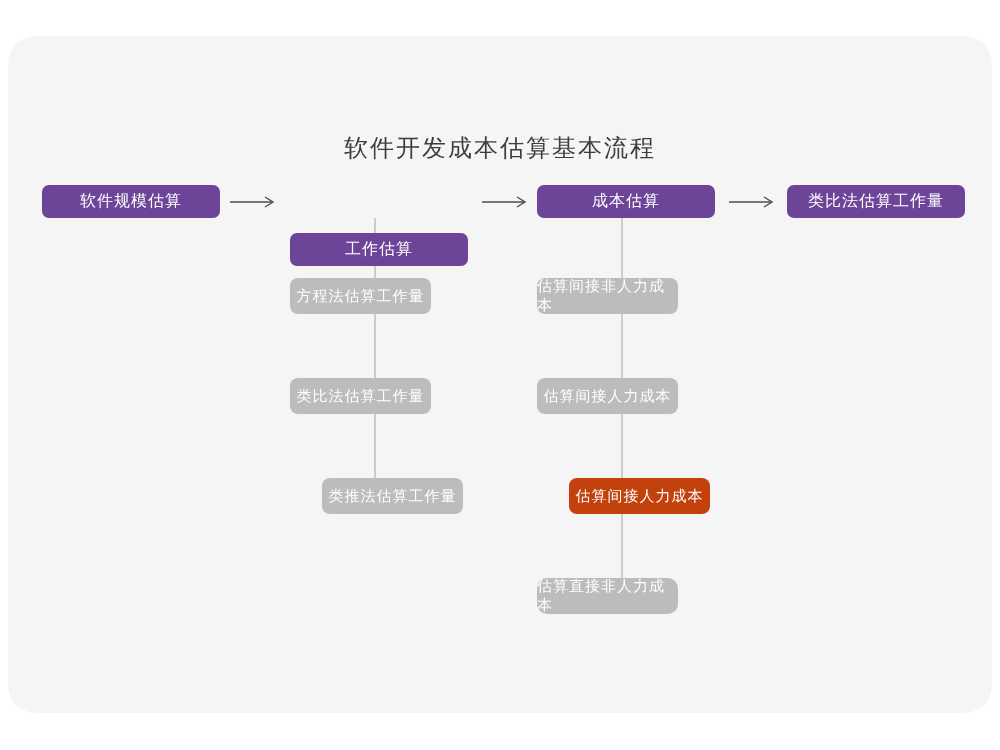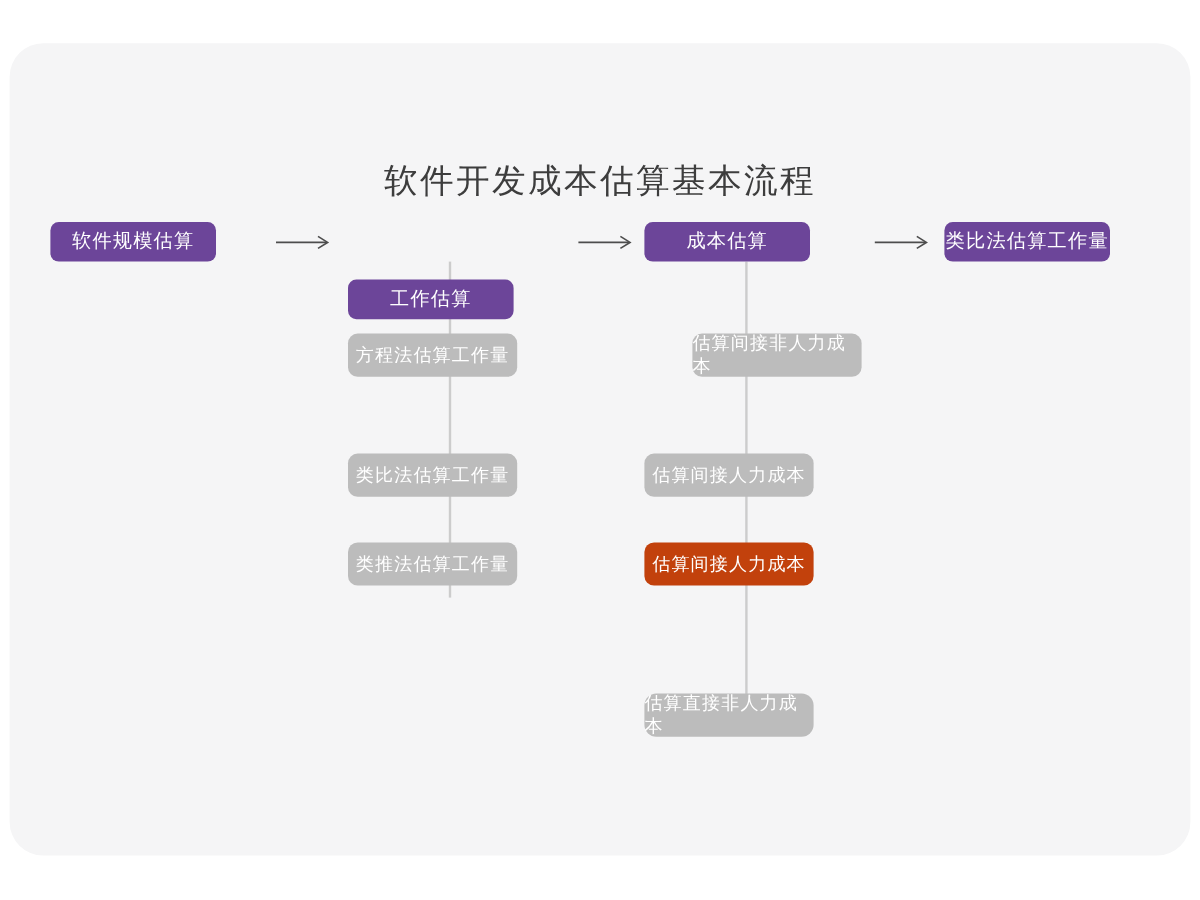--- a/index.html
+++ b/index.html
@@ -15,36 +15,36 @@
     left: 8px; top: 36px;
     width: 984px; height: 677px;
     background: #f5f5f6;
     border-radius: 28px;
   }
   .title {
     position: absolute;
     left: 0; top: 96px;
     width: 100%;
     text-align: center;
-    font-size: 28px;
+    font-size: 24px;
     font-weight: 500;
     letter-spacing: 2px;
     color: #3d3d3d;
   }
   .vline {
     position: absolute;
     width: 2px;
     background: #cccccc;
   }
   .vline-work { left: 366px; top: 182px; height: 280px; }
   .vline-cost { left: 613px; top: 182px; height: 380px; }
   .stage {
     position: absolute;
     top: 149px;
-    width: 138px; height: 33px;
+    width: 178px; height: 33px;
     border-radius: 7px;
     display: flex; align-items: center; justify-content: center;
     color: #ffffff;
     font-size: 16px;
     letter-spacing: 1px;
   }
   .stage-1 { left: 34px; }
   .stage-2 { left: 282px; }
   .stage-3 { left: 529px; }
   .stage-4 { left: 779px; }
@@ -61,21 +61,21 @@
     border-radius: 8px;
     display: flex; align-items: center; justify-content: center;
     color: #ffffff;
     font-size: 15px;
     letter-spacing: 1px;
   }
   .col-work { left: 282px; }
   .col-cost { left: 529px; }
   .row-1 { top: 242px; }
   .row-2 { top: 342px; }
-  .row-3 { top: 416px; }
+  .row-3 { top: 442px; margin-left: 32px; }
   .row-4 { top: 542px; border-radius: 10px; }
 </style>
 </head>
 <body>
 
 <div class="page">
   <div class="card">
 
     <h1 class="title">软件开发成本估算基本流程</h1>
 
@@ -102,19 +102,19 @@
       <line x1="1" y1="7" x2="43" y2="7" stroke="#4d4d4d" stroke-width="1.4"></line>
       <path d="M36 2 L44 7 L36 12" fill="none" stroke="#4d4d4d" stroke-width="1.4"></path>
     </svg>
 
     <div class="stage stage-4" style="background: rgb(108, 69, 153);">类比法估算工作量</div>
 
     <div class="sub col-work row-1" style="background: rgb(188, 188, 188);">方程法估算工作量</div>
     <div class="sub col-work row-2" style="background: rgb(188, 188, 188); text-align: center;">类比法估算工作量</div>
     <div class="sub col-work row-3" style="background: rgb(188, 188, 188);">类推法估算工作量</div>
 
-    <div class="sub col-cost row-1" style="background: rgb(188, 188, 188); margin-left: 40px;">估算间接非人力成本</div>
+    <div class="sub col-cost row-1" style="background: rgb(188, 188, 188);">估算间接非人力成本</div>
     <div class="sub col-cost row-2" style="background: rgb(188, 188, 188);">估算间接人力成本</div>
     <div class="sub col-cost row-3" style="background: #c2410c;">估算间接人力成本</div>
     <div class="sub col-cost row-4" style="background: rgb(188, 188, 188);">估算直接非人力成本</div>
 
   </div>
 </div>
 
 </body></html>

